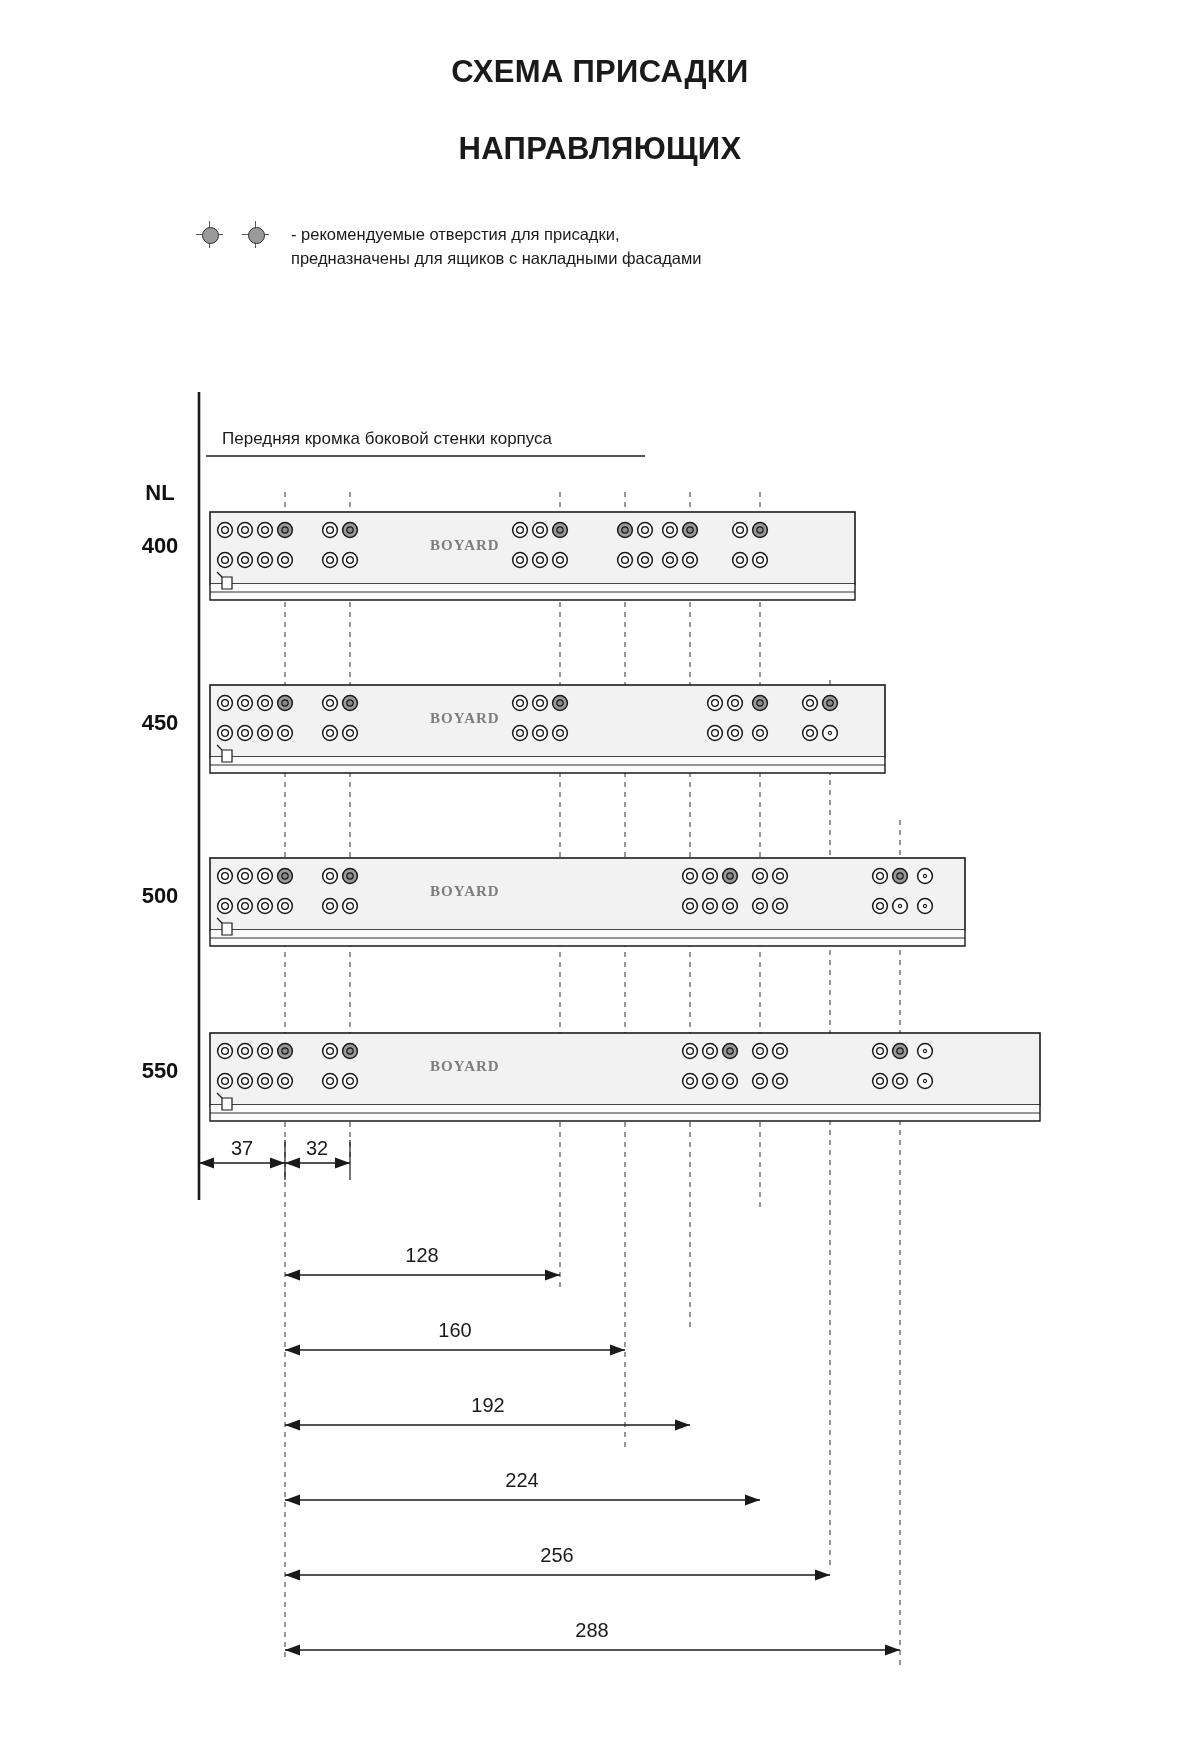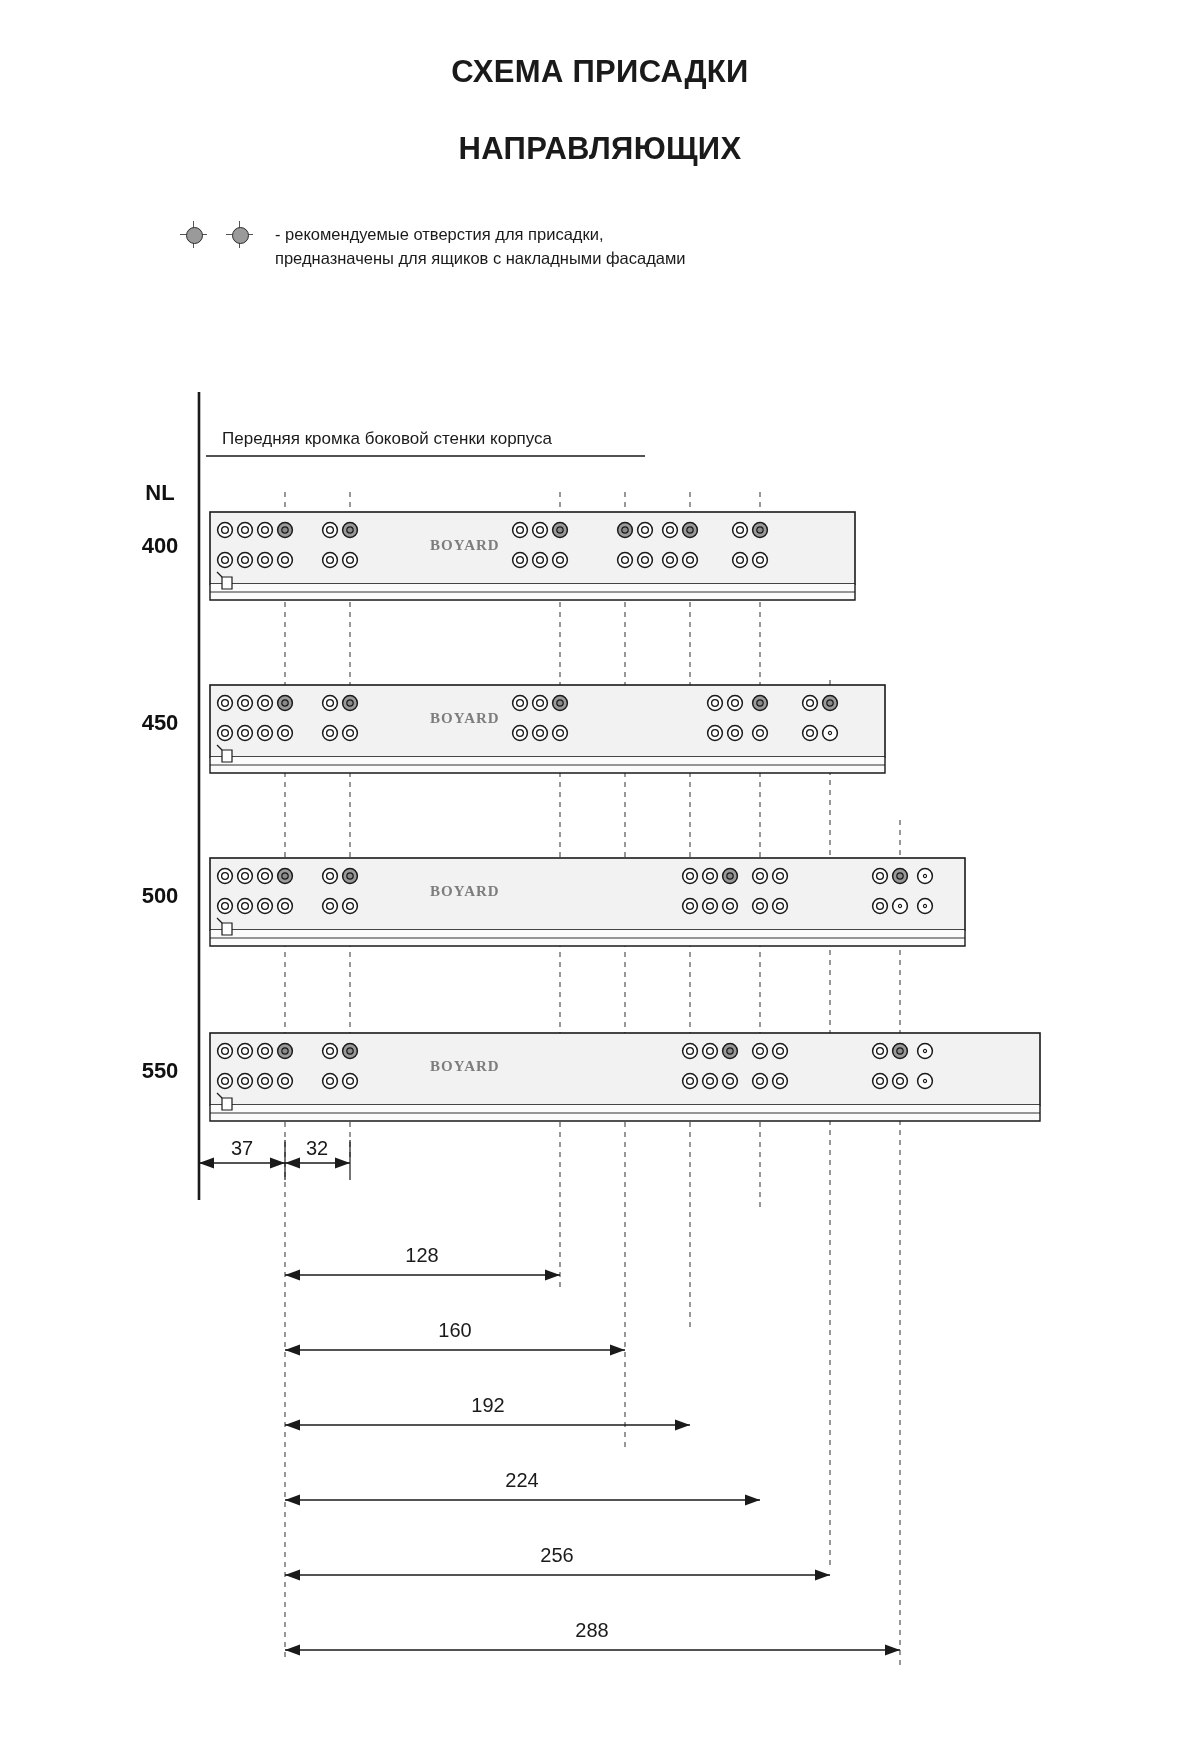--- a/index.html
+++ b/index.html
@@ -27,21 +27,21 @@
     font-weight: bold;
     line-height: 1.32;
     letter-spacing: 0.3px;
   }
   #title .line2 { display: block; margin-top: 36px; }
 
   
   #legend {
     position: absolute;
     top: 222px;
-    left: 180px;
+    left: 196px;
     width: 740px;
   }
   .legend-row {
     display: flex;
     align-items: flex-start;
   }
   .legend-symbols {
     position: relative;
     width: 95px;
     height: 26px;

